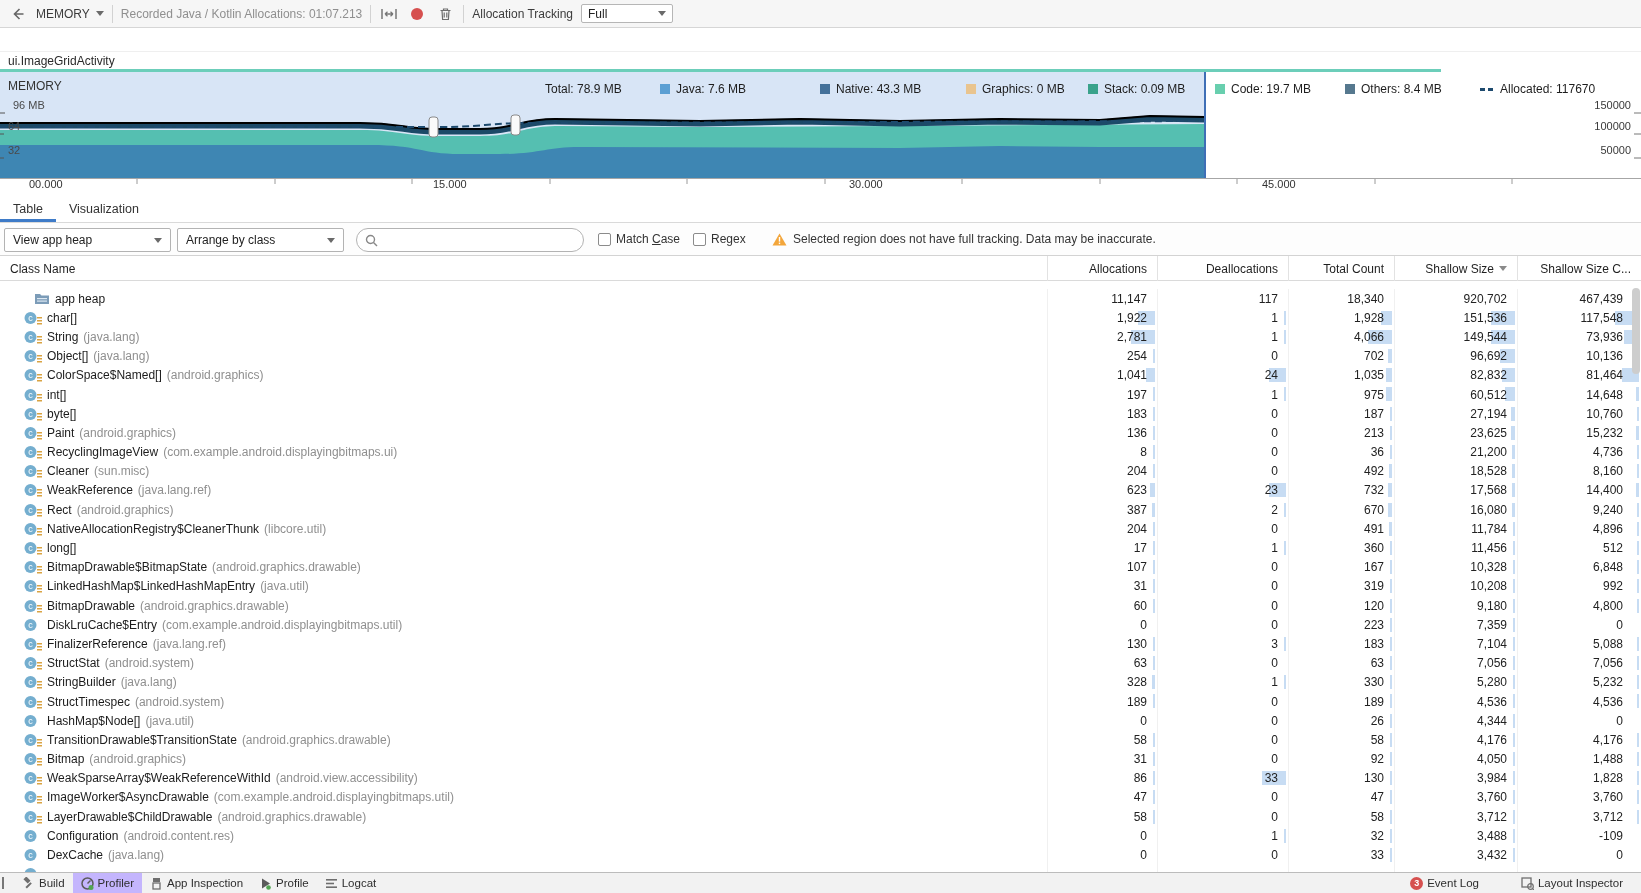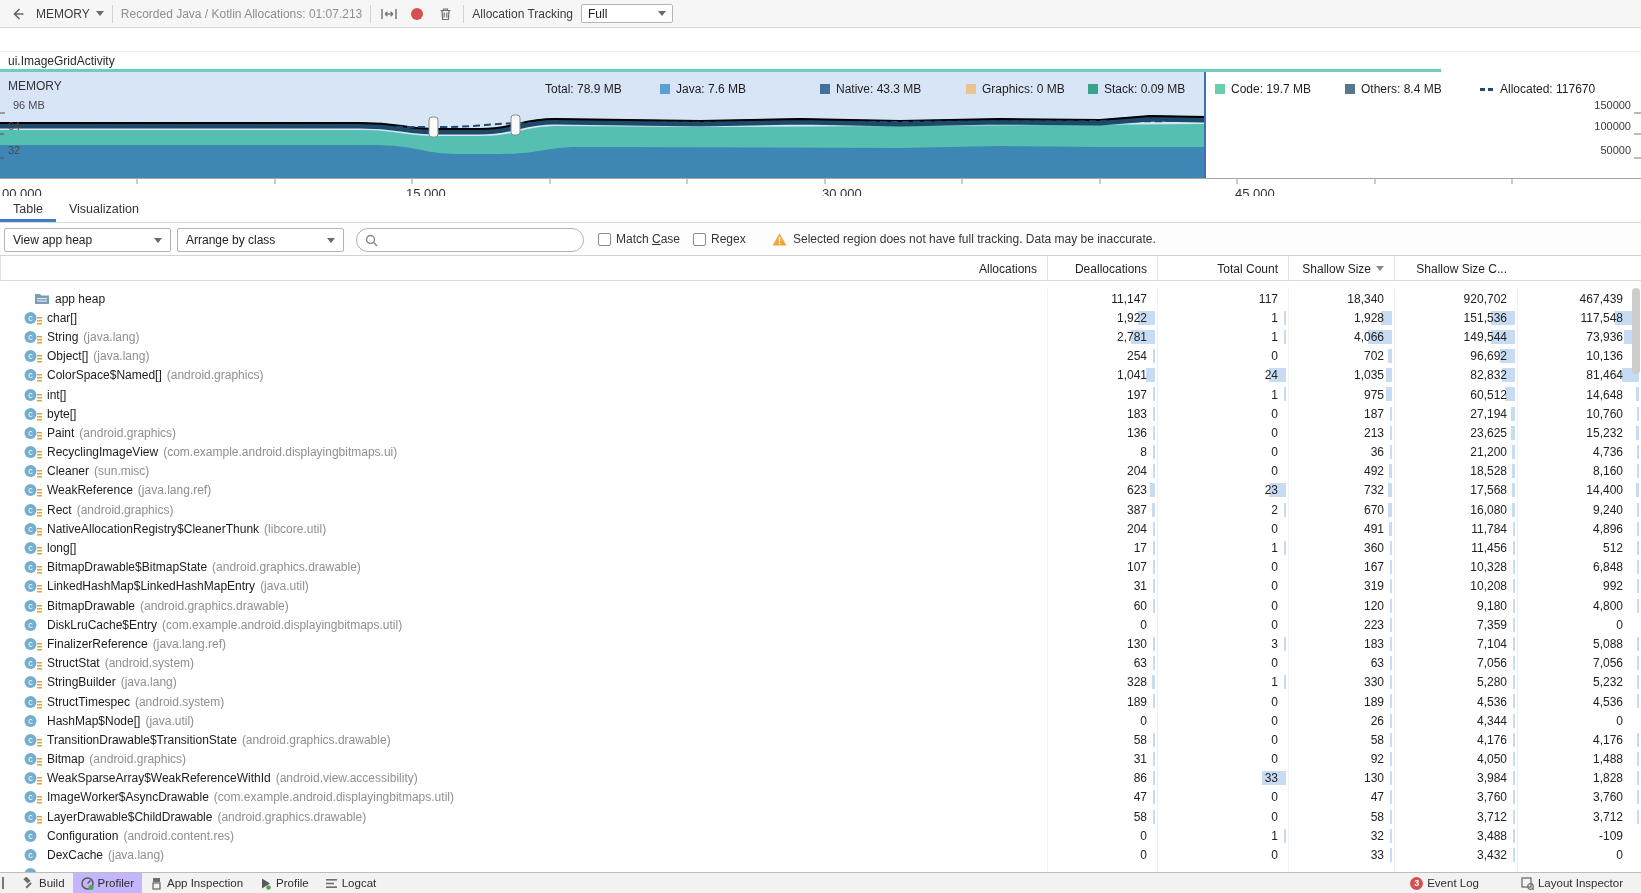--- a/index.html
+++ b/index.html
@@ -34,21 +34,21 @@
   .ylab{position:absolute;font-size:11px;color:#4a4a4a;}
   .yrlab{position:absolute;font-size:11px;color:#3a3a3a;right:10px;text-align:right;}
   .legend-item{position:absolute;top:10px;display:flex;align-items:center;gap:6px;color:#1d1d1d;}
   .sw{width:10px;height:10px;display:inline-block;}
   .sw-java{background:#5b9fd3;} .sw-native{background:#44719a;} .sw-graphics{background:#e9c48e;}
   .sw-stack{background:#39a28b;} .sw-code{background:#68cfae;} .sw-others{background:#56788e;}
   .sw-alloc{width:14px;height:3px;background:repeating-linear-gradient(90deg,#1d4a6e 0 5px,transparent 5px 8px);}
 
   
   .timeaxis{position:absolute;left:0;top:178px;width:1641px;height:18px;background:#fff;}
-  .xtick{position:absolute;top:8px;font-size:13px;color:#333;}
+  .xtick{position:absolute;top:0;font-size:11px;color:#333;margin-left:27px;}
 
   
   .tabs{position:absolute;left:0;top:196px;width:1641px;height:26px;background:#fff;display:flex;align-items:stretch;}
   .tab{position:relative;padding:6px 13px 0 13px;color:#333;font-size:12.5px;cursor:default;}
   .tab.active::after{content:"";position:absolute;left:0;right:0;bottom:0;height:3px;background:#3e7bc8;}
 
   
   .filterbar{position:absolute;left:0;top:222px;width:1641px;height:34px;background:#fdfdfd;border-top:1px solid #d9d9d9;border-bottom:1px solid #d3d3d3;}
   .sel{position:absolute;top:5px;height:24px;background:#fff;border:1px solid #b3b3b3;border-radius:2px;display:flex;align-items:center;justify-content:space-between;padding:0 8px;}
   .search{position:absolute;left:356px;top:5px;width:228px;height:24px;border:1px solid #b3b3b3;border-radius:12px;background:#fff;display:flex;align-items:center;padding:0 8px;gap:6px;}
@@ -252,20 +252,23 @@
       <svg width="15" height="13" viewBox="0 0 15 13">
           <path d="M7.5 0.5 L14.5 12.5 H0.5 Z" fill="#f3a63b"></path>
           <rect x="6.8" y="4" width="1.4" height="4.6" fill="#fff"></rect>
           <rect x="6.8" y="9.6" width="1.4" height="1.5" fill="#fff"></rect>
         </svg>
       <span>Selected region does not have full tracking. Data may be inaccurate.</span>
     </span>
   </div>
 
   <div class="thead grid">
+    <div class="th">
+        <span>Class Name</span>
+      </div>
     <div class="th num">
         <span>Allocations</span>
       </div>
     <div class="th num">
         <span>Deallocations</span>
       </div>
     <div class="th num">
         <span>Total Count</span>
       </div>
     <div class="th num">

